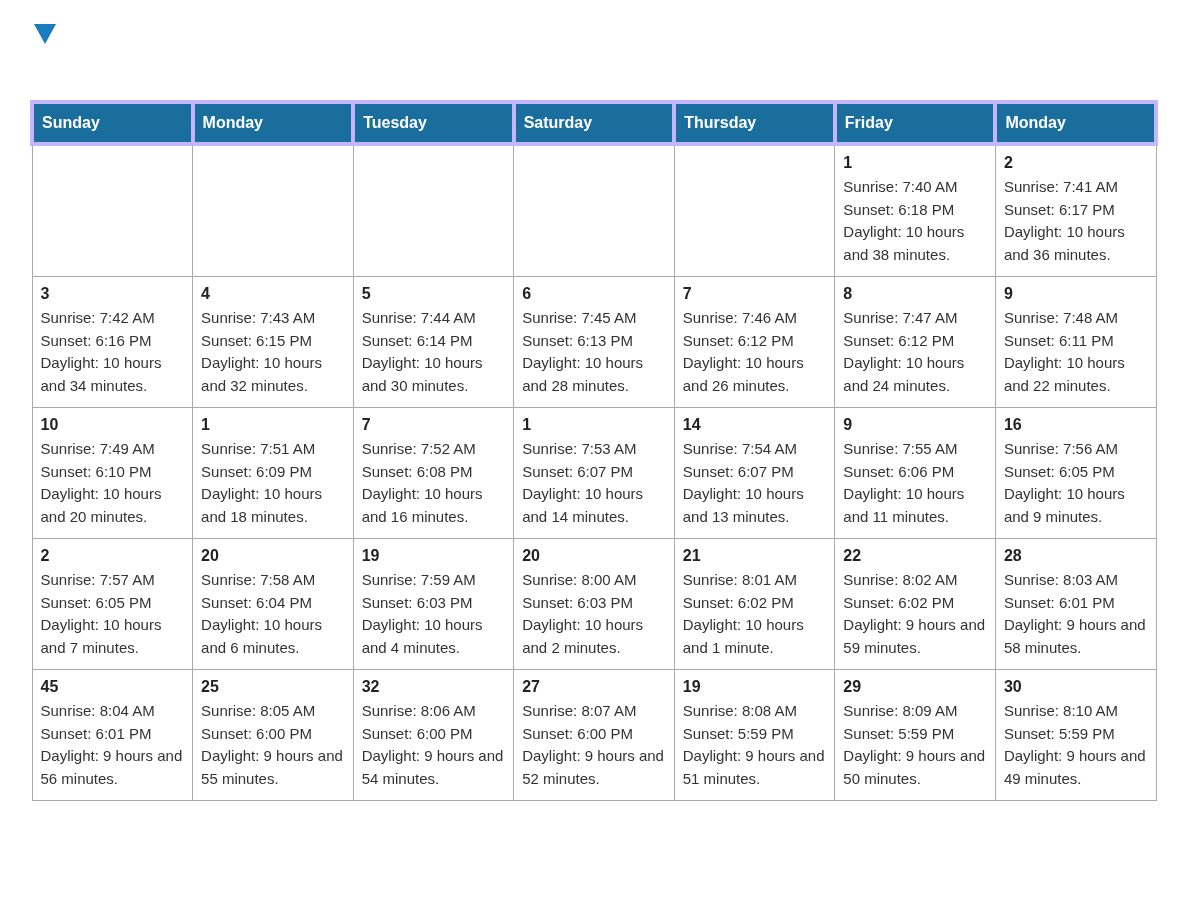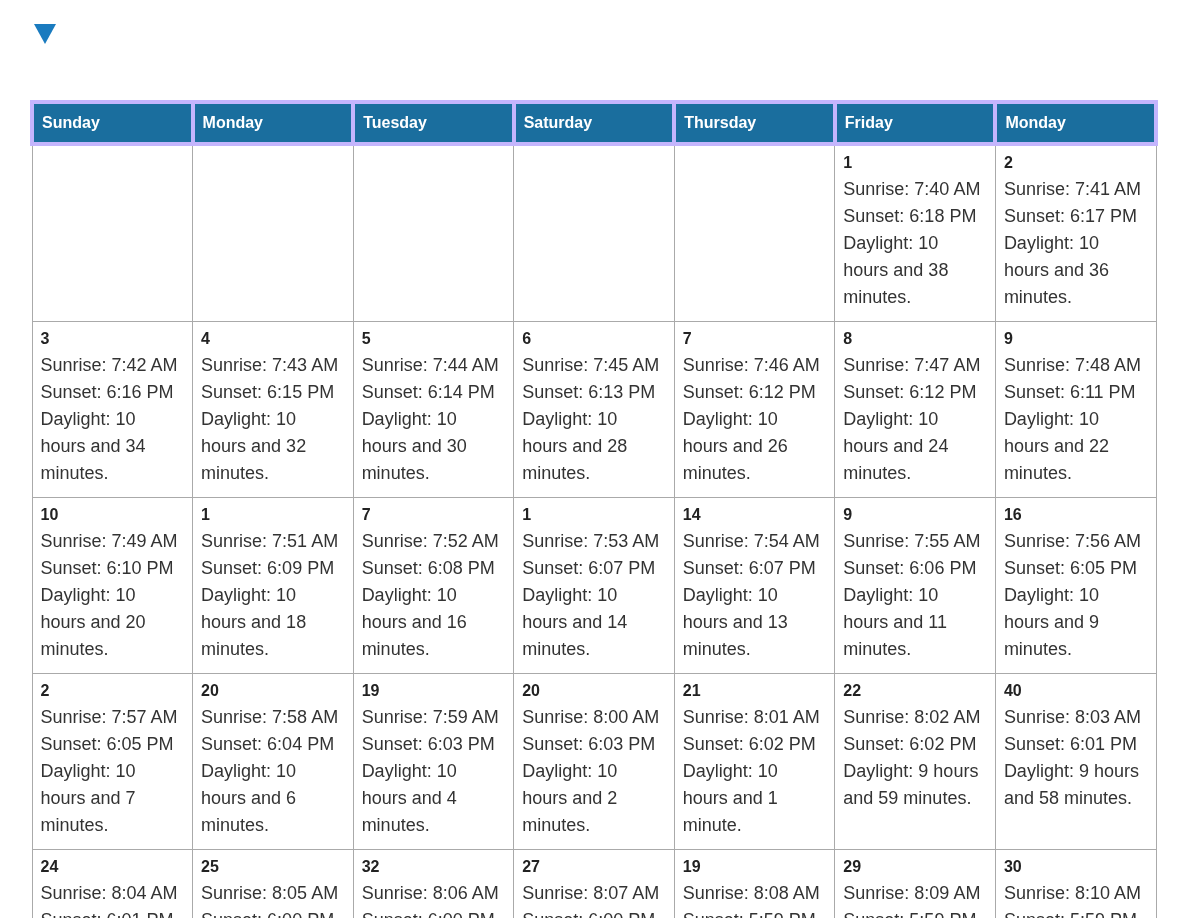--- a/index.html
+++ b/index.html
@@ -74,21 +74,21 @@
       height: 110px;
     }
     .day-number {
       font-size: 16px;
       font-weight: bold;
       color: #222;
       display: block;
       margin-bottom: 4px;
     }
     .day-info {
-      font-size: 18px;
+      font-size: 15px;
       color: #333;
       line-height: 1.5;
     }
     .empty-cell {
       background: #fff;
     }
     .calendar tbody tr:first-child td {
       height: 120px;
     }
   </style>
@@ -222,27 +222,27 @@
         </td>
         <td>
           <span class="day-number">21</span>
           <div class="day-info">Sunrise: 8:01 AM<br>Sunset: 6:02 PM<br>Daylight: 10 hours and 1 minute.</div>
         </td>
         <td>
           <span class="day-number">22</span>
           <div class="day-info">Sunrise: 8:02 AM<br>Sunset: 6:02 PM<br>Daylight: 9 hours and 59 minutes.</div>
         </td>
         <td>
-          <span class="day-number">40</span>
+          <span class="day-number">28</span>
           <div class="day-info">Sunrise: 8:03 AM<br>Sunset: 6:01 PM<br>Daylight: 9 hours and 58 minutes.</div>
         </td>
       </tr>
       <tr>
         <td>
-          <span class="day-number">24</span>
+          <span class="day-number">45</span>
           <div class="day-info">Sunrise: 8:04 AM<br>Sunset: 6:01 PM<br>Daylight: 9 hours and 56 minutes.</div>
         </td>
         <td>
           <span class="day-number">25</span>
           <div class="day-info">Sunrise: 8:05 AM<br>Sunset: 6:00 PM<br>Daylight: 9 hours and 55 minutes.</div>
         </td>
         <td>
           <span class="day-number">32</span>
           <div class="day-info">Sunrise: 8:06 AM<br>Sunset: 6:00 PM<br>Daylight: 9 hours and 54 minutes.</div>
         </td>

